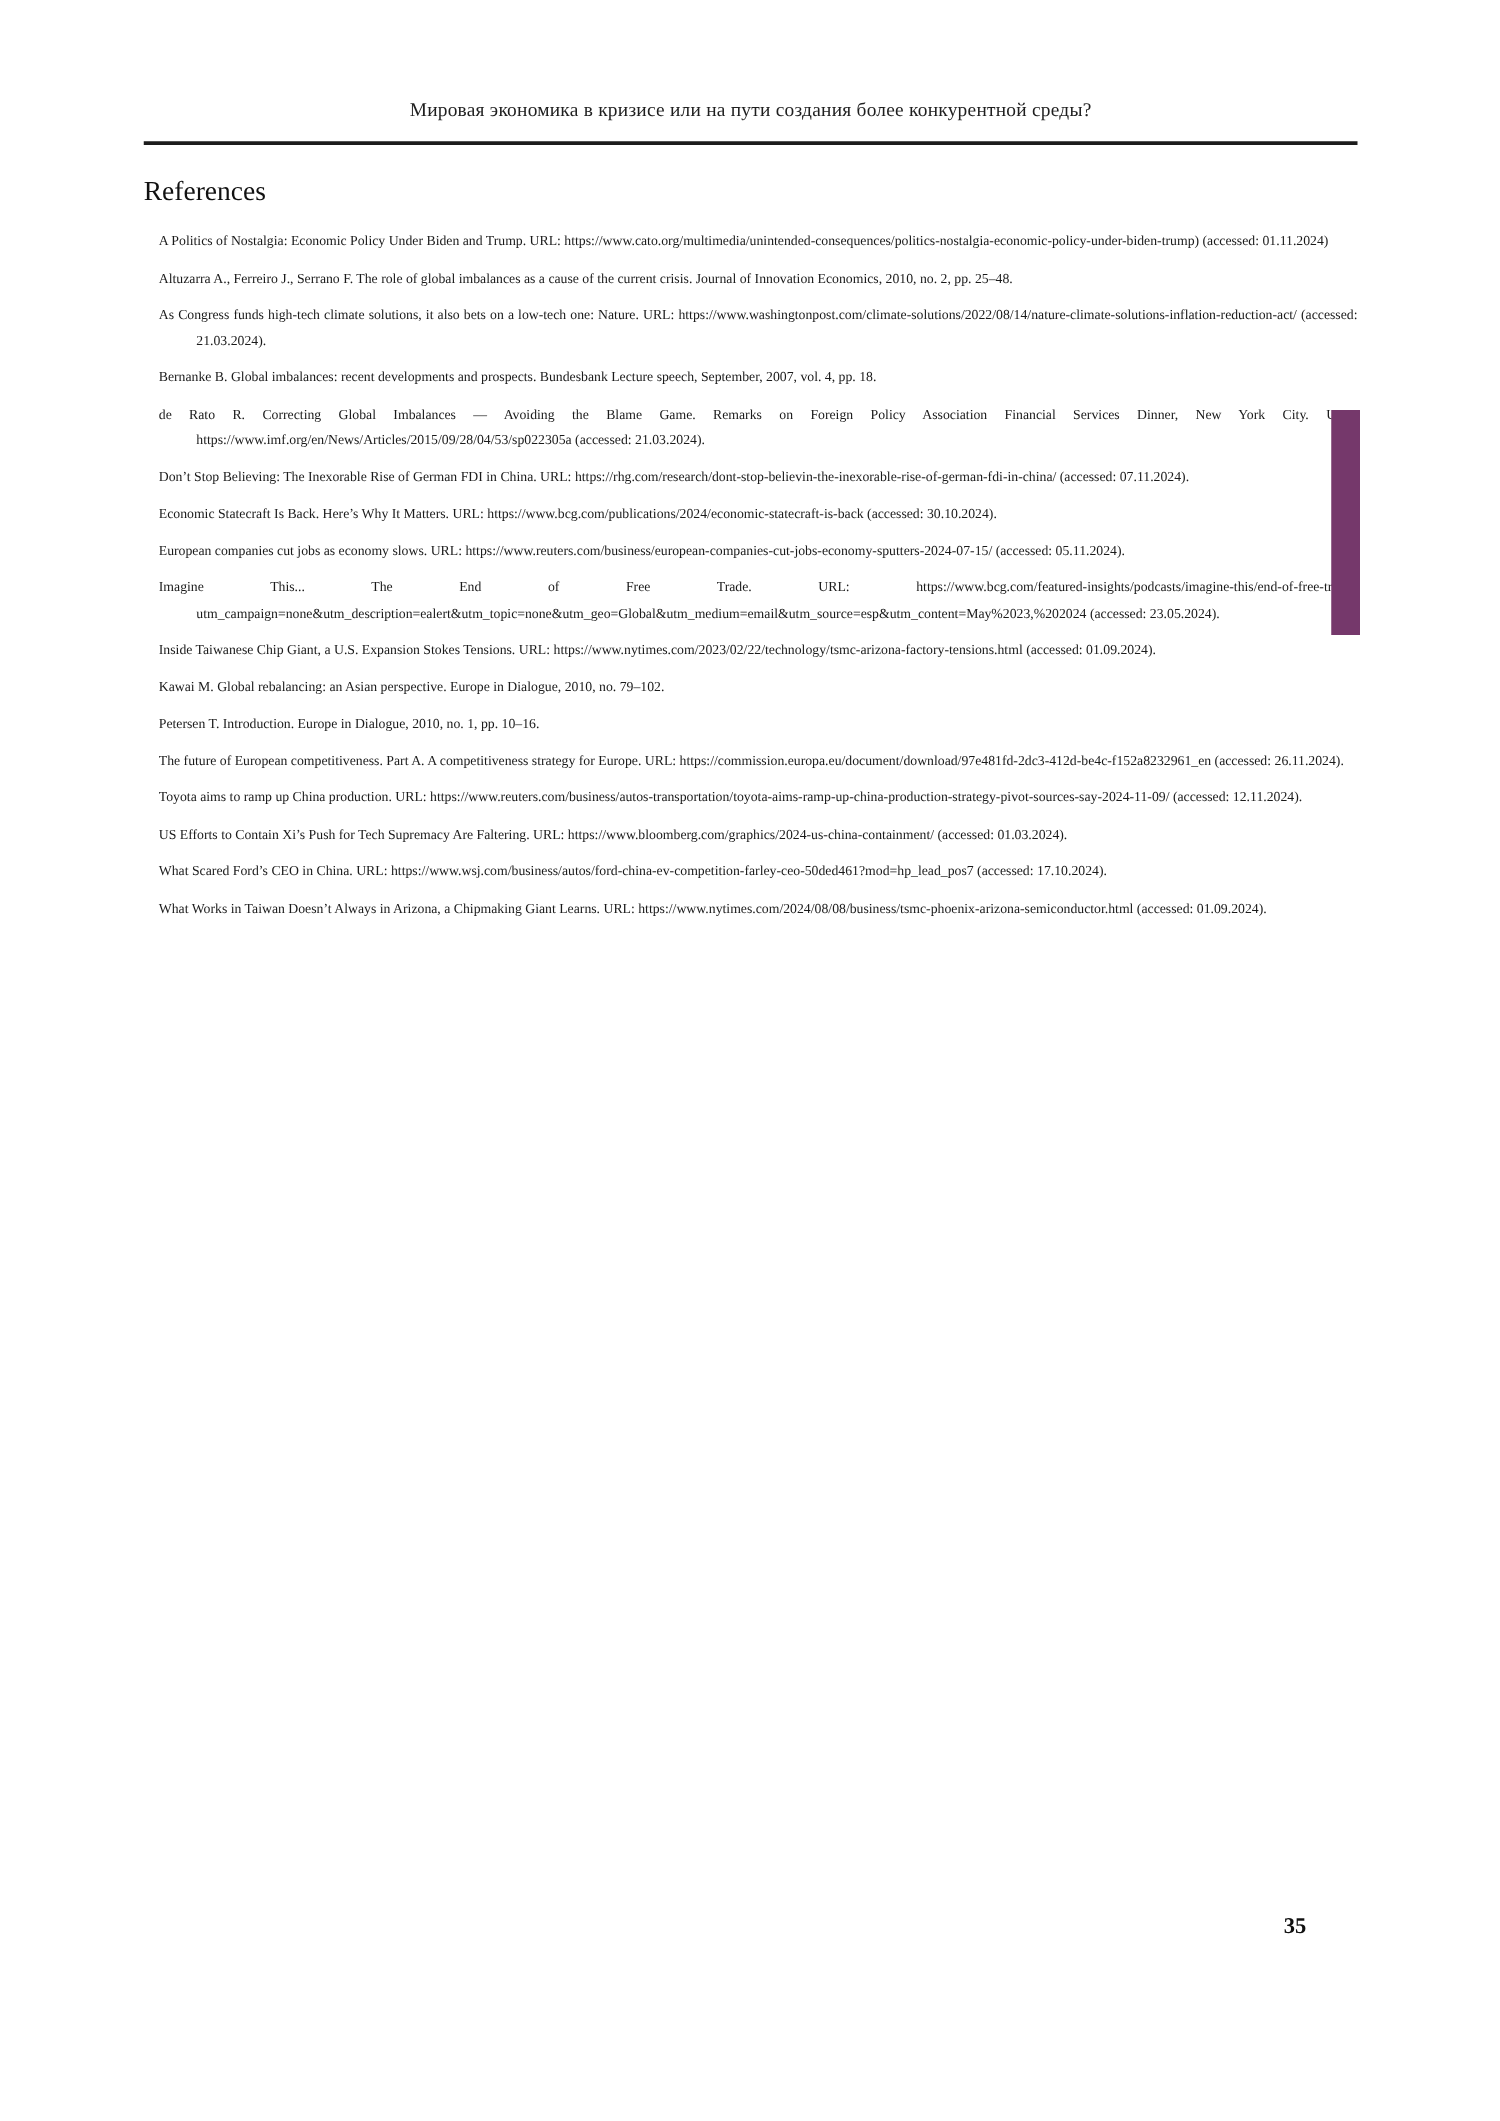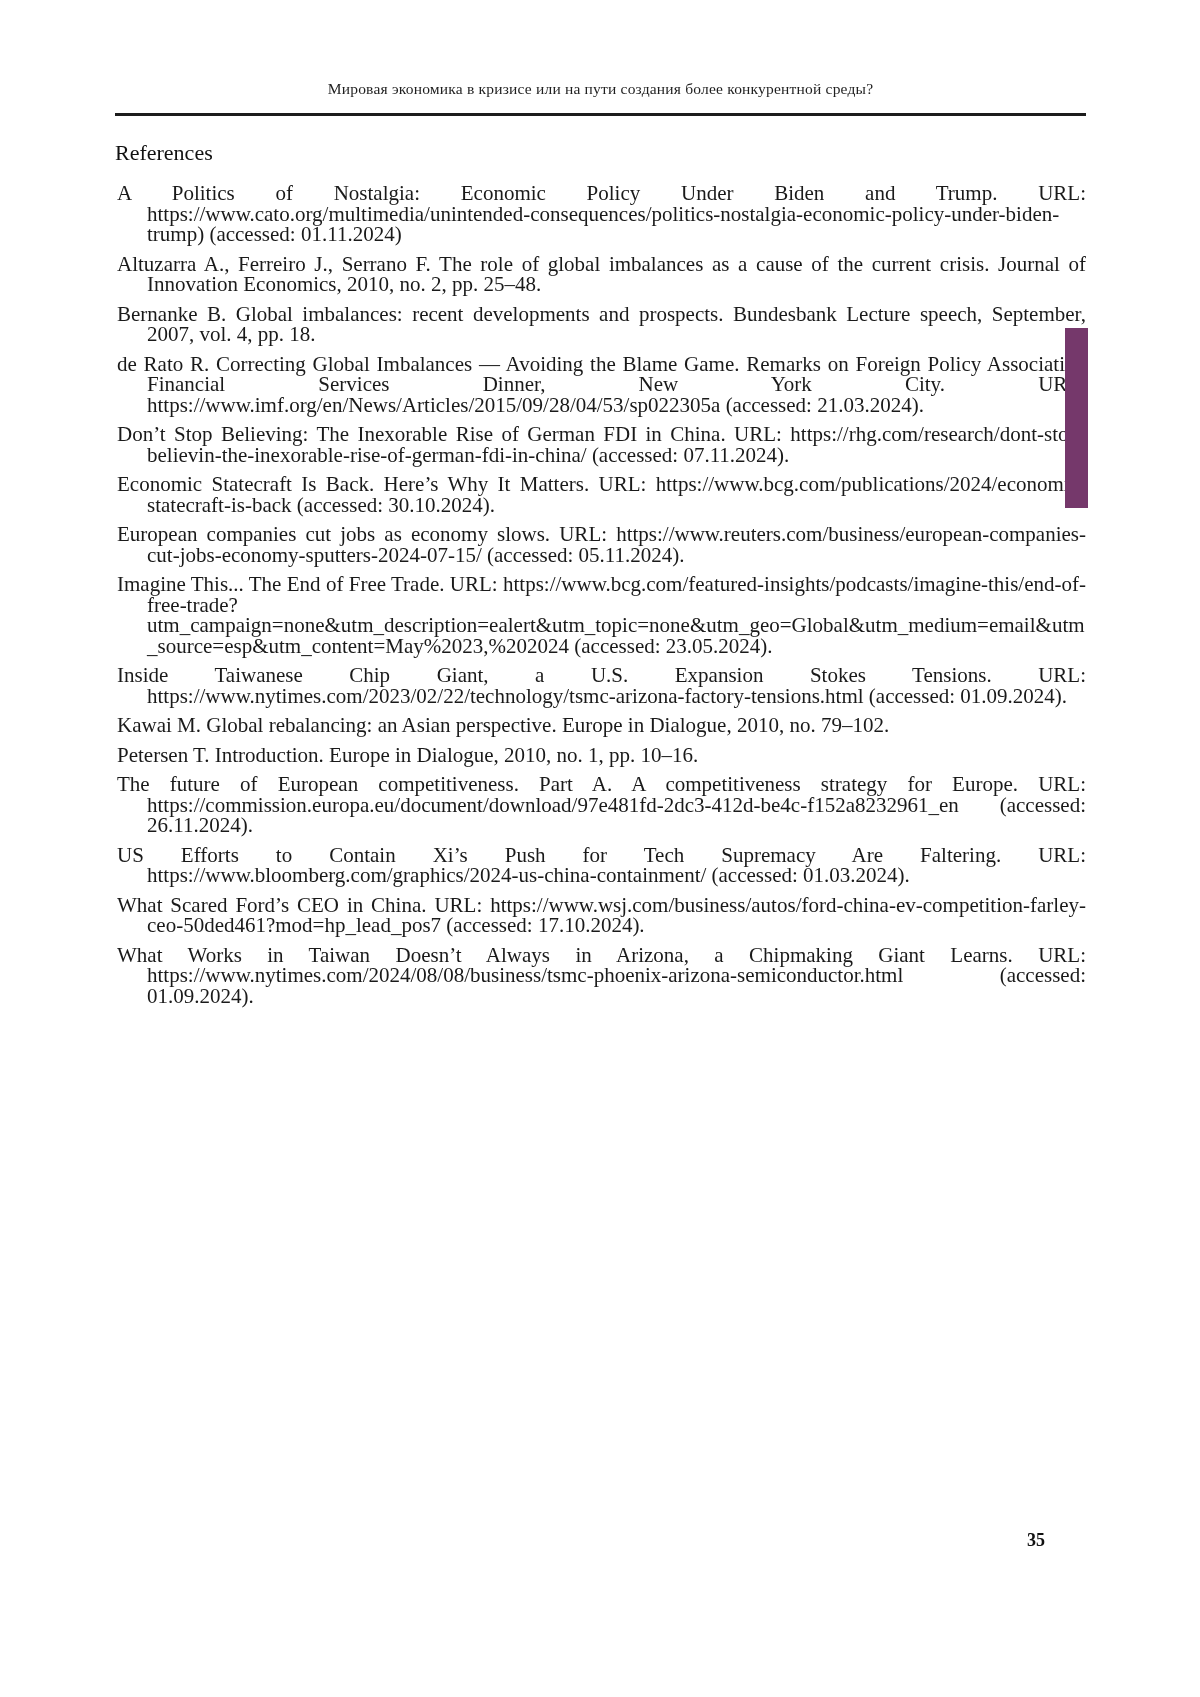--- a/index.html
+++ b/index.html
@@ -31,22 +31,22 @@
     margin: 15px 0 0 0;
     width: 100%;
   }
   .references-title {
     margin: 24px 0 17px 0;
     font-size: 22px;
     font-weight: normal;
     color: #111;
   }
   .ref {
-    margin: 0 0 9px 2px;
-    font-size: 21px;
+    margin: 0 0 9px 12px;
+    font-size: 11px;
     line-height: 20.5px;
     text-align: justify;
     padding-left: 30px;
     text-indent: -30px;
     overflow-wrap: break-word;
     word-break: break-word;
   }
   .edge-tab {
     position: absolute;
     top: 328px;
@@ -68,30 +68,32 @@
 <body>
 
 <div class="page">
   <div class="content">
     <div class="running-head">Мировая экономика в кризисе или на пути создания более конкурентной среды?</div>
     <hr class="head-rule">
     <div class="references-title">References</div>
 
     <p class="ref">A Politics of Nostalgia: Economic Policy Under Biden and Trump. URL: https://www.cato.org/multimedia/unintended-consequences/politics-nostalgia-economic-policy-under-biden-trump) (accessed: 01.11.2024)</p>
     <p class="ref">Altuzarra A., Ferreiro J., Serrano F. The role of global imbalances as a cause of the current crisis. Journal of Innovation Economics, 2010, no. 2, pp. 25–48.</p>
+    <p class="ref">As Congress funds high-tech climate solutions, it also bets on a low-tech one: Nature. URL: https://www.washingtonpost.com/climate-solutions/2022/08/14/nature-climate-solutions-inflation-reduction-act/ (accessed: 21.03.2024).</p>
     <p class="ref">Bernanke B. Global imbalances: recent developments and prospects. Bundesbank Lecture speech, September, 2007, vol. 4, pp. 18.</p>
     <p class="ref">de Rato R. Correcting Global Imbalances — Avoiding the Blame Game. Remarks on Foreign Policy Association Financial Services Dinner, New York City. URL: https://www.imf.org/en/News/Articles/2015/09/28/04/53/sp022305a (accessed: 21.03.2024).</p>
     <p class="ref">Don’t Stop Believing: The Inexorable Rise of German FDI in China. URL: https://rhg.com/research/dont-stop-believin-the-inexorable-rise-of-german-fdi-in-china/ (accessed: 07.11.2024).</p>
     <p class="ref">Economic Statecraft Is Back. Here’s Why It Matters. URL: https://www.bcg.com/publications/2024/economic-statecraft-is-back (accessed: 30.10.2024).</p>
     <p class="ref">European companies cut jobs as economy slows. URL: https://www.reuters.com/business/european-companies-cut-jobs-economy-sputters-2024-07-15/ (accessed: 05.11.2024).</p>
     <p class="ref">Imagine This... The End of Free Trade. URL: https://www.bcg.com/featured-insights/podcasts/imagine-this/end-of-free-trade?utm_campaign=none&amp;utm_description=ealert&amp;utm_topic=none&amp;utm_geo=Global&amp;utm_medium=email&amp;utm_source=esp&amp;utm_content=May%2023,%202024 (accessed: 23.05.2024).</p>
     <p class="ref">Inside Taiwanese Chip Giant, a U.S. Expansion Stokes Tensions. URL: https://www.nytimes.com/2023/02/22/technology/tsmc-arizona-factory-tensions.html (accessed: 01.09.2024).</p>
     <p class="ref">Kawai M. Global rebalancing: an Asian perspective. Europe in Dialogue, 2010, no. 79–102.</p>
     <p class="ref">Petersen T. Introduction. Europe in Dialogue, 2010, no. 1, pp. 10–16.</p>
     <p class="ref">The future of European competitiveness. Part A. A competitiveness strategy for Europe. URL: https://commission.europa.eu/document/download/97e481fd-2dc3-412d-be4c-f152a8232961_en (accessed: 26.11.2024).</p>
+    <p class="ref">Toyota aims to ramp up China production. URL: https://www.reuters.com/business/autos-transportation/toyota-aims-ramp-up-china-production-strategy-pivot-sources-say-2024-11-09/ (accessed: 12.11.2024).</p>
     <p class="ref">US Efforts to Contain Xi’s Push for Tech Supremacy Are Faltering. URL: https://www.bloomberg.com/graphics/2024-us-china-containment/ (accessed: 01.03.2024).</p>
     <p class="ref">What Scared Ford’s CEO in China. URL: https://www.wsj.com/business/autos/ford-china-ev-competition-farley-ceo-50ded461?mod=hp_lead_pos7 (accessed: 17.10.2024).</p>
     <p class="ref">What Works in Taiwan Doesn’t Always in Arizona, a Chipmaking Giant Learns. URL: https://www.nytimes.com/2024/08/08/business/tsmc-phoenix-arizona-semiconductor.html (accessed: 01.09.2024).</p>
   </div>
 
   <div class="edge-tab"></div>
 
   <div class="page-number">35</div>
 </div>
 

